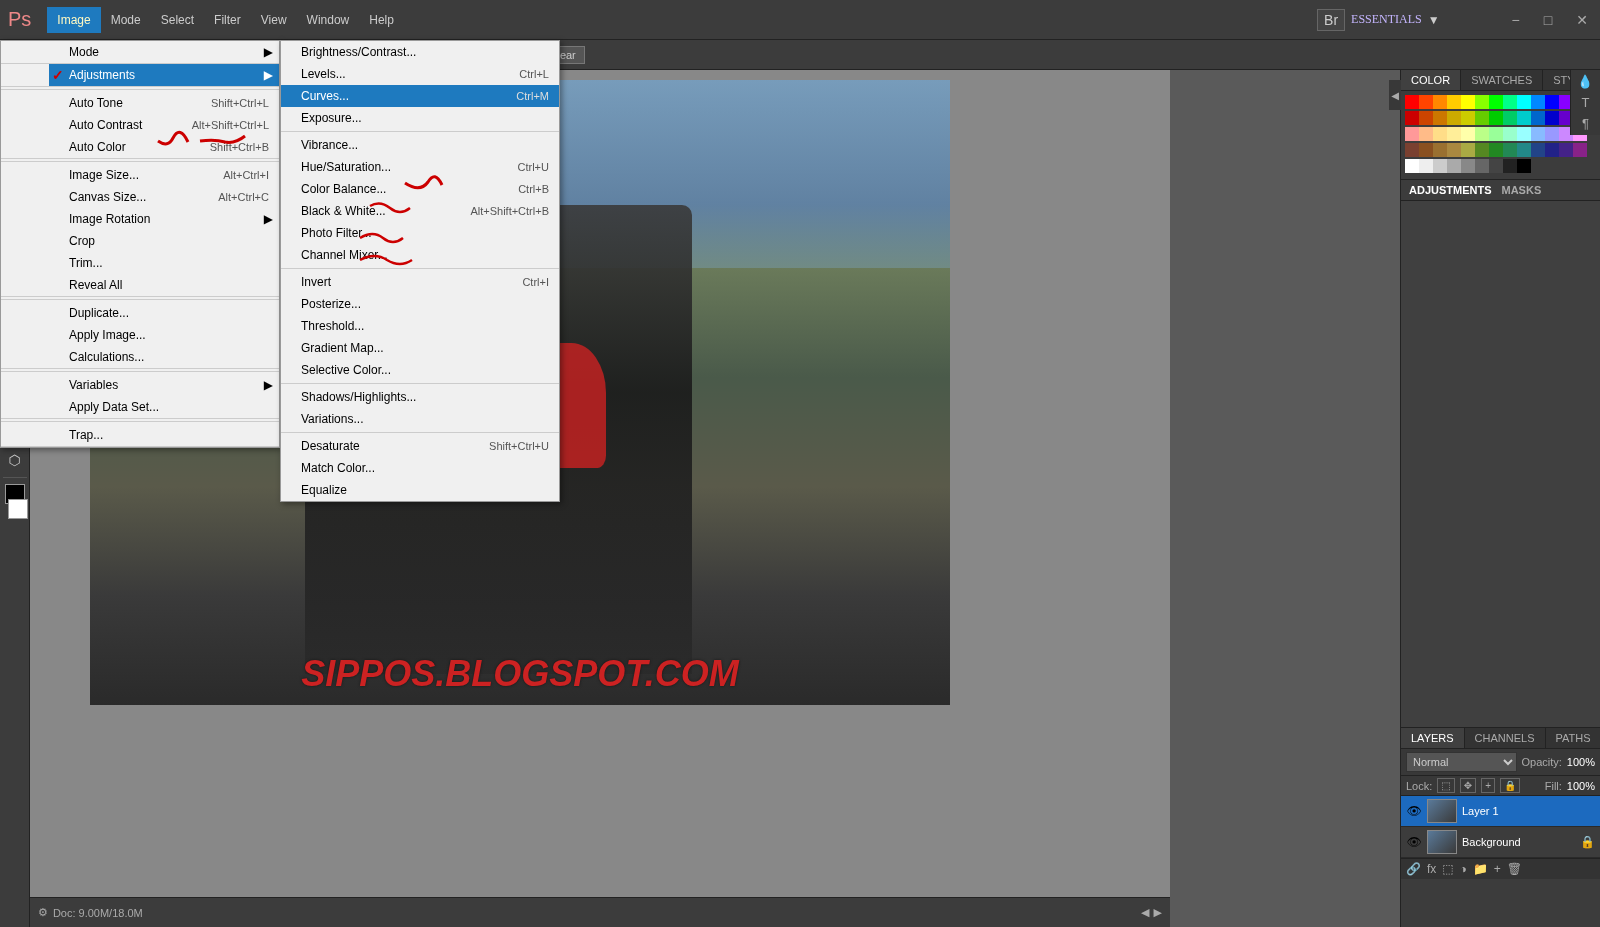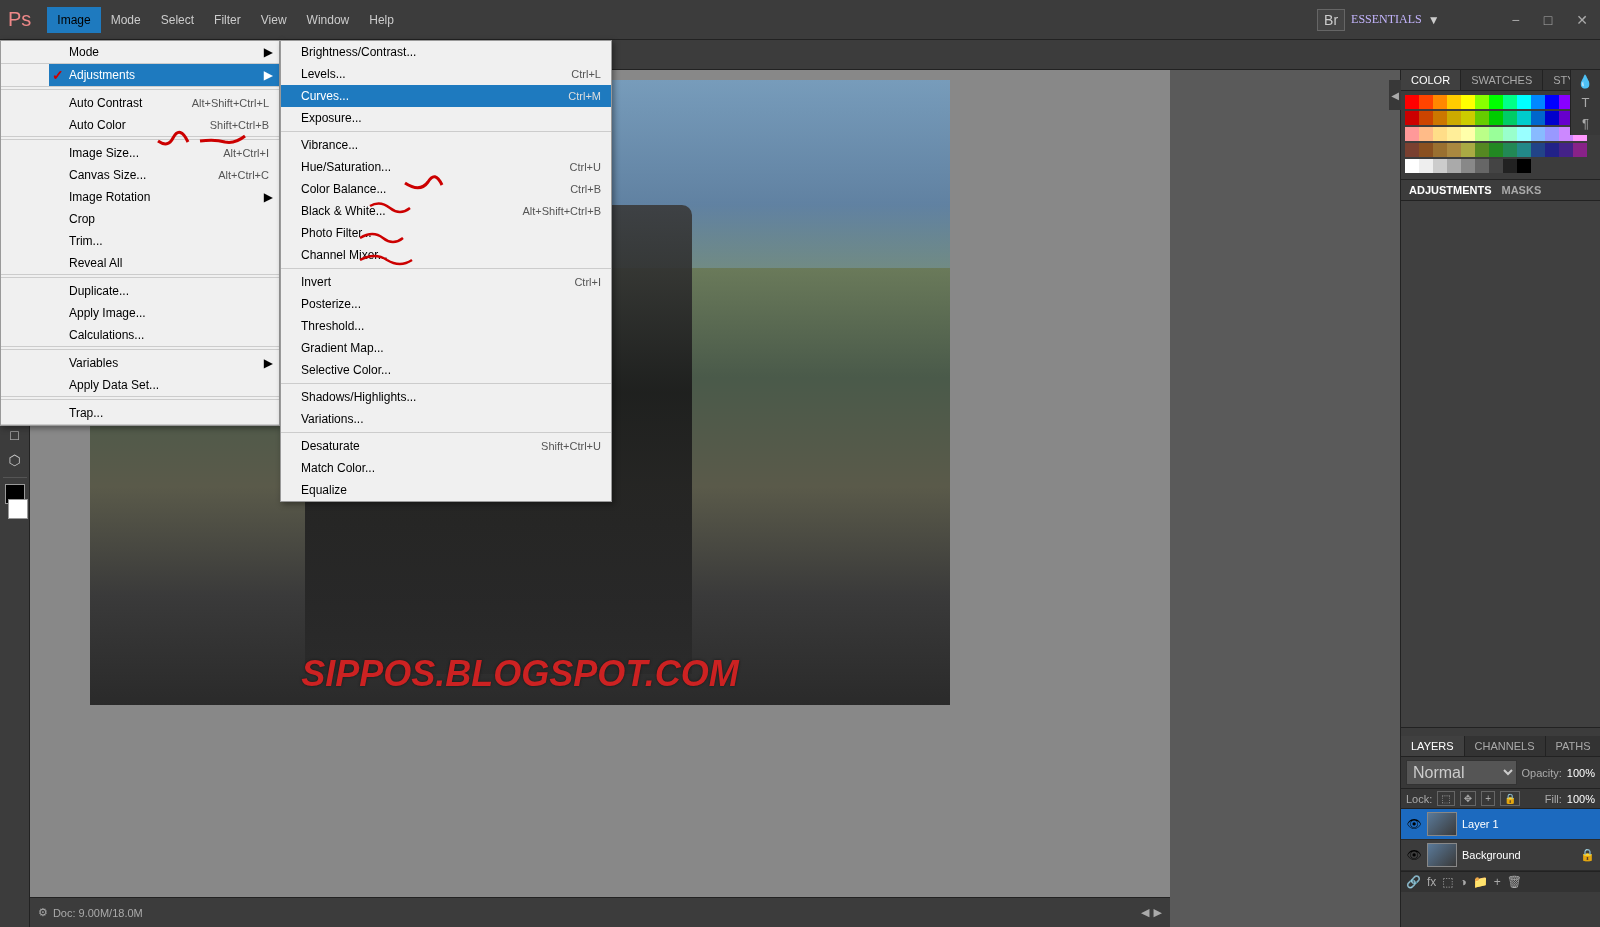--- a/index.html
+++ b/index.html
@@ -8,21 +8,21 @@
     
     #menubar {
       position: absolute; top: 0; left: 0; right: 0; height: 40px;
       background: #3c3c3c; display: flex; align-items: center;
       border-bottom: 1px solid #222;
     }
     .menu-item {
       color: #ccc; padding: 6px 10px; cursor: pointer; font-size: 12px;
     }
     .menu-item:hover, .menu-item.active { background: #555; }
-    .menu-item.active { background: #1e7abf; color: #000000; }
+    .menu-item.active { background: #1e7abf; color: #fef9c3; }
 
     
     #toolbar {
       position: absolute; top: 40px; left: 0; right: 0; height: 30px;
       background: #3c3c3c; display: flex; align-items: center; padding: 0 5px; gap: 6px;
       border-bottom: 1px solid #222;
     }
     .toolbar-item { color: #ccc; font-size: 11px; }
     .toolbar-sep { width: 1px; height: 20px; background: #555; margin: 0 3px; }
     .toolbar-input {
@@ -77,29 +77,29 @@
       padding: 4px;
     }
     .color-row { display: flex; margin-bottom: 2px; }
     .color-swatch { width: 14px; height: 14px; cursor: pointer; }
 
     
     #layers-panel {
       position: absolute; bottom: 0; left: 0; right: 0; height: 200px;
       background: #3c3c3c; border-top: 1px solid #222;
     }
-    .layers-tabs { display: flex; background: #333; border-bottom: 1px solid #222; margin-top: 8px; }
+    .layers-tabs { display: flex; background: #333; border-bottom: 1px solid #222; }
     .layers-tab { padding: 4px 10px; font-size: 11px; color: #aaa; cursor: pointer; border-right: 1px solid #222; }
     .layers-tab.active { color: #fff; background: #404040; }
     .layers-toolbar {
       display: flex; align-items: center; padding: 3px 5px; gap: 5px; background: #383838;
       border-bottom: 1px solid #222;
     }
     .layers-select {
-      background: #555; border: 1px solid #333; color: #ccc; font-size: 16px; padding: 2px;
+      background: #555; border: 1px solid #333; color: #ccc; font-size: 11px; padding: 2px;
     }
     .layers-opacity { color: #aaa; font-size: 11px; }
     .layers-lock-row {
       display: flex; align-items: center; padding: 2px 5px; gap: 5px;
       font-size: 11px; color: #aaa; background: #383838; border-bottom: 1px solid #222;
     }
     .layer-row {
       display: flex; align-items: center; padding: 3px 5px; gap: 5px;
       border-bottom: 1px solid #2a2a2a; cursor: pointer;
     }
@@ -122,21 +122,21 @@
     }
     .menu-row.highlighted { background: #1e7abf; color: #fff; }
     .menu-label { flex: 1; font-size: 12px; }
     .menu-shortcut { font-size: 11px; color: #555; margin-left: 20px; }
     .menu-row.highlighted .menu-shortcut { color: #ddd; }
     .menu-arrow { position: absolute; right: 6px; }
     .menu-separator { height: 1px; background: #ccc; margin: 2px 0; }
 
     
     #adj-submenu {
-      position: absolute; top: 40px; left: 280px; width: 332px;
+      position: absolute; top: 40px; left: 280px; width: 280px;
       background: #f0f0f0; border: 1px solid #999; z-index: 101;
       box-shadow: 2px 2px 6px rgba(0,0,0,0.4);
     }
 
     
     #statusbar {
       position: absolute; bottom: 0; left: 30px; right: 430px; height: 30px;
       background: #3c3c3c; border-top: 1px solid #222;
       display: flex; align-items: center; padding: 0 8px;
       font-size: 11px; color: #aaa;
@@ -410,20 +410,24 @@
     <div class="menu-row highlighted">
       <span class="sketch-check">✓</span>
       <span class="menu-label">Adjustments</span>
       <span class="menu-arrow">▶</span>
     </div>
   </div>
   <div class="menu-separator"></div>
 
   <div class="menu-section">
     <div class="menu-row">
+      <span class="menu-label">Auto Tone</span>
+      <span class="menu-shortcut">Shift+Ctrl+L</span>
+    </div>
+    <div class="menu-row">
       <span class="menu-label">Auto Contrast</span>
       <span class="menu-shortcut">Alt+Shift+Ctrl+L</span>
     </div>
     <div class="menu-row">
       <span class="menu-label">Auto Color</span>
       <span class="menu-shortcut">Shift+Ctrl+B</span>
     </div>
   </div>
   <div class="menu-separator"></div>
 

